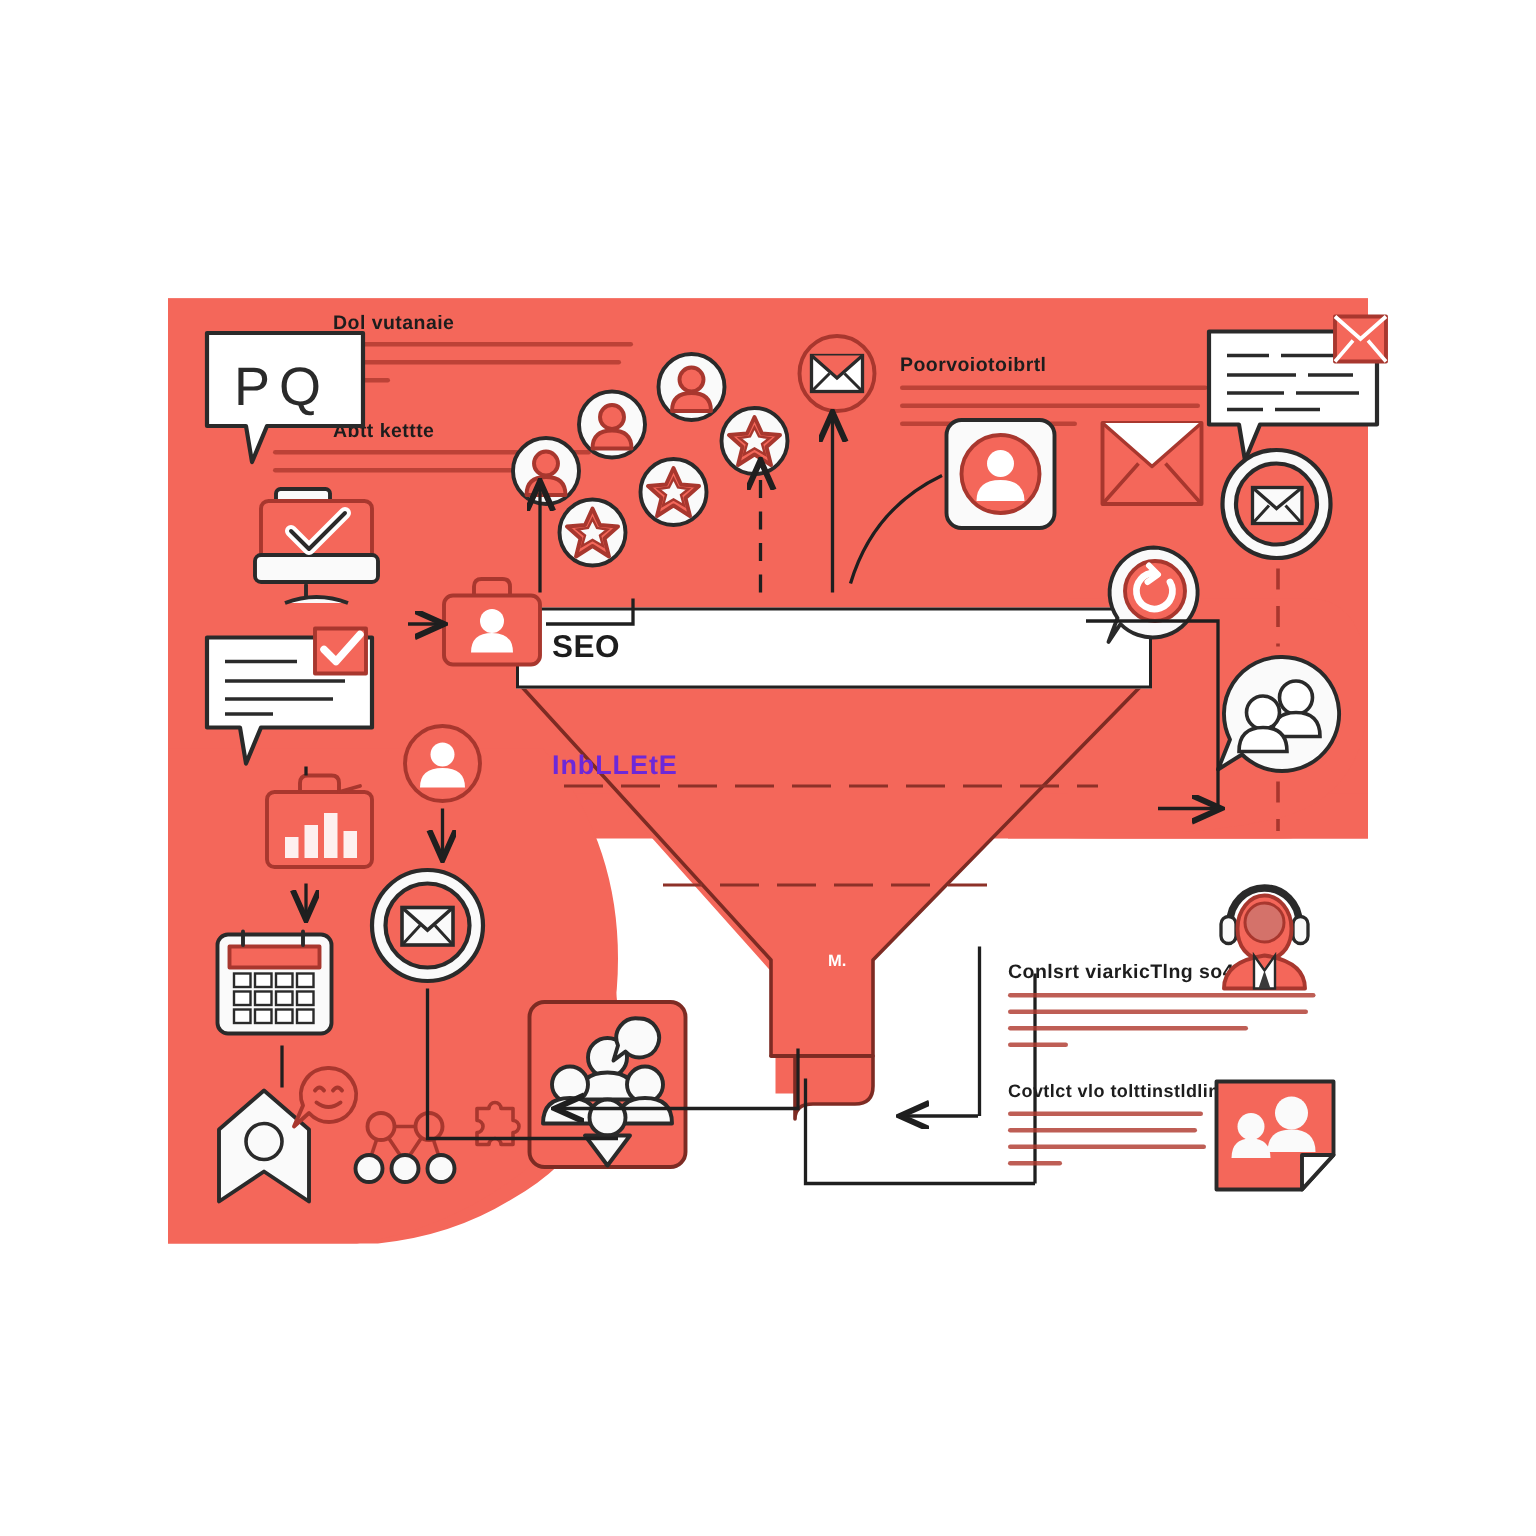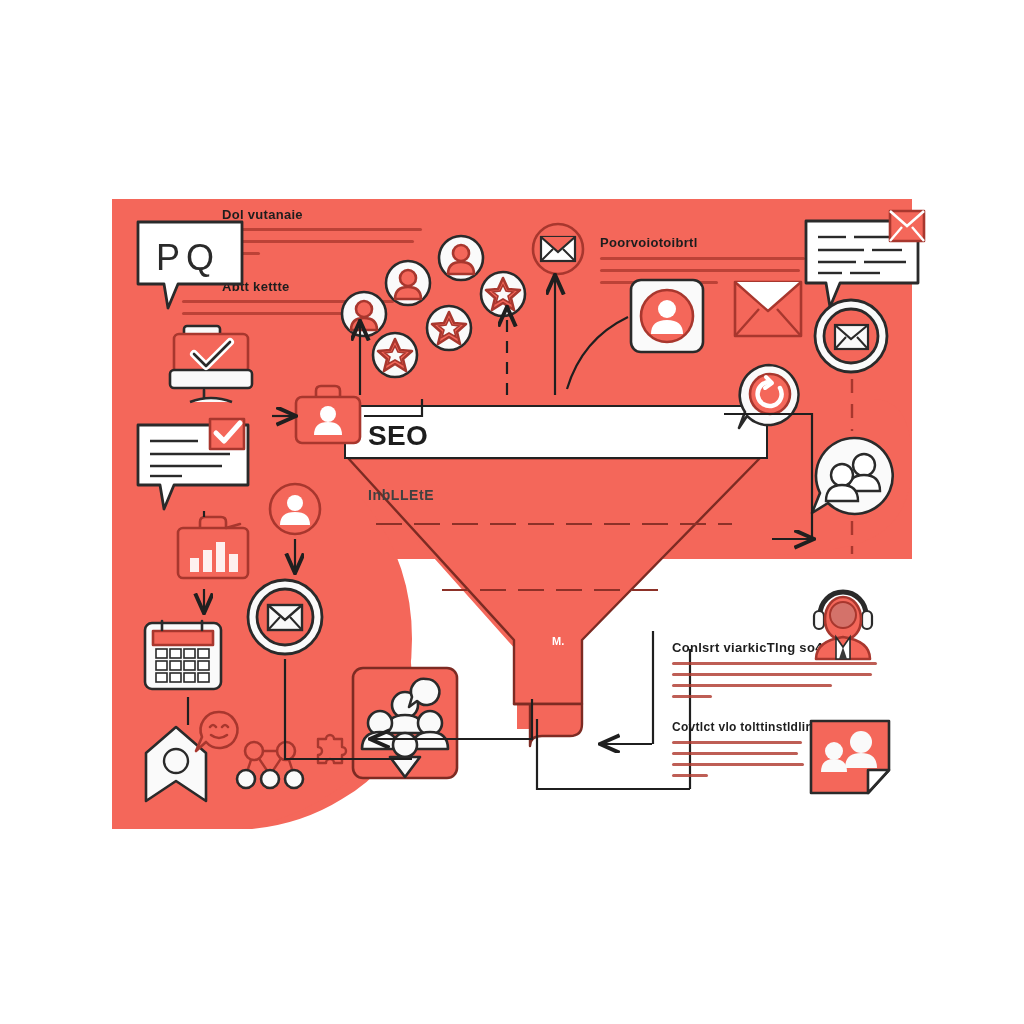--- a/index.html
+++ b/index.html
@@ -50,24 +50,24 @@
     <svg class="icon" style="left:232px;top:255px;" width="420" height="310" viewBox="0 0 420 310">
       <path d="M4,4 H416 L238,186 V250 H170 V186 Z" fill="#F4675A" stroke="#7d2b23" stroke-width="2.4" stroke-linejoin="round"></path>
       <path d="M170,250 H238 V270 Q238,282 226,282 H198 Q186,282 186,292 V250 Z" fill="#F4675A" stroke="#7d2b23" stroke-width="2.4" stroke-linejoin="round"></path>
       <line x1="4" y1="4" x2="416" y2="4" stroke="#7d2b23" stroke-width="2.4"></line>
       <line x1="32" y1="70" x2="388" y2="70" stroke="#8d3128" stroke-width="2" stroke-dasharray="26 12"></line>
       <line x1="98" y1="136" x2="322" y2="136" stroke="#8d3128" stroke-width="2" stroke-dasharray="26 12"></line>
       <line x1="170" y1="250" x2="238" y2="250" stroke="#7d2b23" stroke-width="2.2"></line>
     </svg>
 
     <div class="panel" style="left:232px;top:206px;width:420px;height:50px;">
-      <span class="txt h-dark" style="left:22px;top:13px;font-size:28px;text-align:center;">SEO</span>
-    </div>
-
-    <span class="txt" style="left:256px;top:288px;font-size:14px;color:#404040;font-weight:600;letter-spacing:.6px;">InbLLEtE</span>
+      <span class="txt h-dark" style="left:22px;top:13px;font-size:21px;text-align:center;">SEO</span>
+    </div>
+
+    <span class="txt" style="left:256px;top:301px;font-size:18px;color:#6d28d9;font-weight:600;letter-spacing:.6px;">InbLLEtE</span>
     <span class="txt" style="left:440px;top:436px;font-size:11px;color:#fff;font-weight:700;">M.</span>
 
     <div style="position:absolute;left:110px;top:8px;width:210px;">
       <div class="h-dark" style="font-size:13px;">Dol vutanaie</div>
       <div style="margin-top:6px;">
         <div class="line" style="position:relative;left:0;top:0;width:200px;margin-bottom:9px;"></div>
         <div class="line" style="position:relative;left:0;top:0;width:192px;margin-bottom:9px;"></div>
         <div class="line" style="position:relative;left:0;top:0;width:38px;"></div>
       </div>
       <div class="h-dark" style="font-size:13px;margin-top:24px;">Abtt kettte</div>

